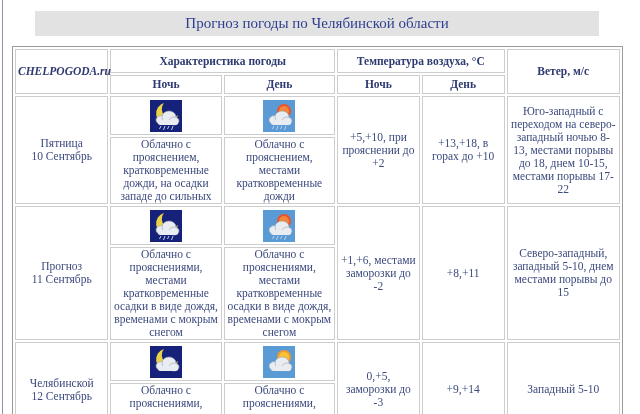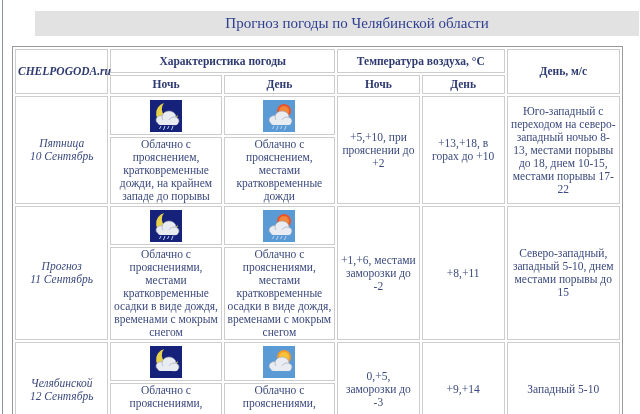--- a/index.html
+++ b/index.html
@@ -13,21 +13,20 @@
     position: absolute; left: 2px; top: 0; width: 1px; height: 414px;
     background: #8a93a8;
   }
   .title-bar {
     position: absolute; left: 35px; top: 11px; width: 564px; height: 25px;
     background: #e2e2e2;
     color: #2f3f8f;
     font-size: 15px;
     text-align: center;
     line-height: 25px;
-    padding-left: 40px;
   }
   .forecast {
     position: absolute; left: 12px; top: 46px; width: 611px;
     border-collapse: separate;
     border-spacing: 2px;
     border: 1px solid #9a9a9a;
     background: #ffffff;
     table-layout: fixed;
   }
   .forecast td, .forecast th {
@@ -38,21 +37,21 @@
     vertical-align: middle;
     padding: 0 2px;
     line-height: 13px;
     font-weight: normal;
     margin-top: 20px;
   }
   .forecast th { color: #2e3a70; font-weight: bold; font-size: 11.5px; }
   .h1 th { height: 22px; }
   .h2 th { height: 17px; }
   .brand { font-weight: bold; color: #2e3a70; font-size: 11.5px; font-style: italic; }
-  .day-name { font-weight: bold; color: #2e3a70; font-style: italic; }
+  .day-name { font-weight: bold; color: #2e3a70; }
   .icon-cell { height: 37px; }
   .wx-icon {
     display: inline-block; width: 32px; height: 32px;
     vertical-align: middle; position: relative; overflow: hidden;
   }
   .wx-icon svg { display: block; }
   .desc { color: #4a5784; }
 </style>
 </head>
 <body>
@@ -68,21 +67,21 @@
     <col style="width:105px">
     <col style="width:78px">
     <col style="width:78px">
     <col style="width:107px">
   </colgroup>
   <tbody>
       <tr class="h1">
     <th rowspan="2" class="brand">CHELPOGODA.ru</th>
     <th colspan="2">Характеристика погоды</th>
     <th colspan="2">Температура воздуха, °С</th>
-    <th rowspan="2">День, м/с</th>
+    <th rowspan="2">Ветер, м/с</th>
   </tr>
   <tr class="h2">
     <th>Ночь</th>
     <th>День</th>
     <th>Ночь</th>
     <th>День</th>
   </tr>
 
   <tr>
     <td rowspan="2" class="day-name">
@@ -124,21 +123,21 @@
                 <line x1="19" y1="26" x2="17.5" y2="29"></line>
                 <line x1="23" y1="26" x2="21.5" y2="30"></line>
               </g>
             </svg></span>
     </td>
     <td rowspan="2">+5,+10, при прояснении до +2</td>
     <td rowspan="2">+13,+18, в горах до +10</td>
     <td rowspan="2">Юго-западный с переходом на северо-западный ночью 8-13, местами порывы до 18, днем 10-15, местами порывы 17-22</td>
   </tr>
   <tr>
-    <td class="desc">Облачно с прояснением, кратковременные дожди, на крайнем западе до порывы</td>
+    <td class="desc">Облачно с прояснением, кратковременные дожди, на осадки западе до сильных</td>
     <td class="desc">Облачно с прояснением, местами кратковременные дожди</td>
   </tr>
 
   <tr>
     <td rowspan="2" class="day-name">
       <span>Прогноз</span><br>
       <span>11 Сентябрь</span>
     </td>
     <td class="icon-cell">
       <span class="wx-icon night"><svg width="32" height="32" viewBox="0 0 32 32">

